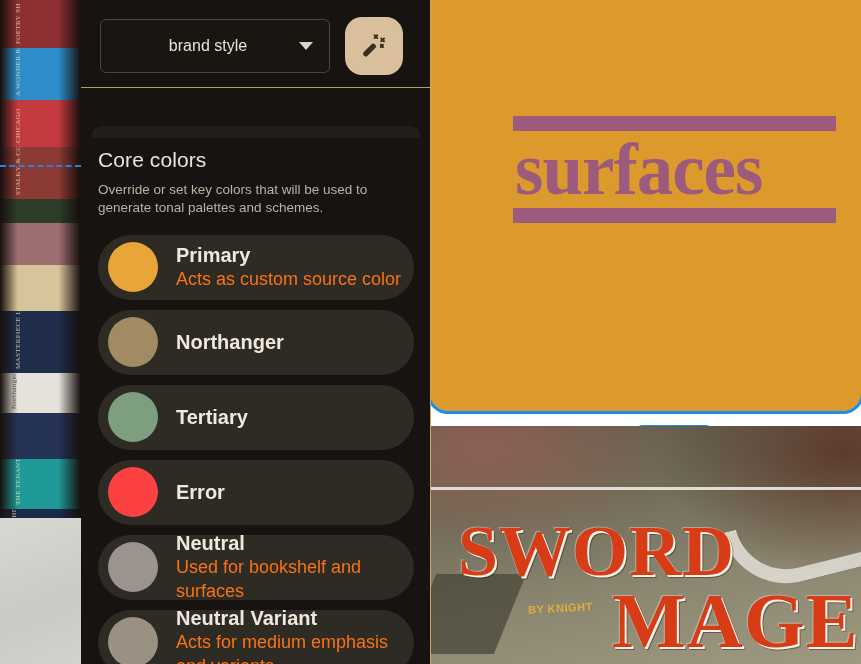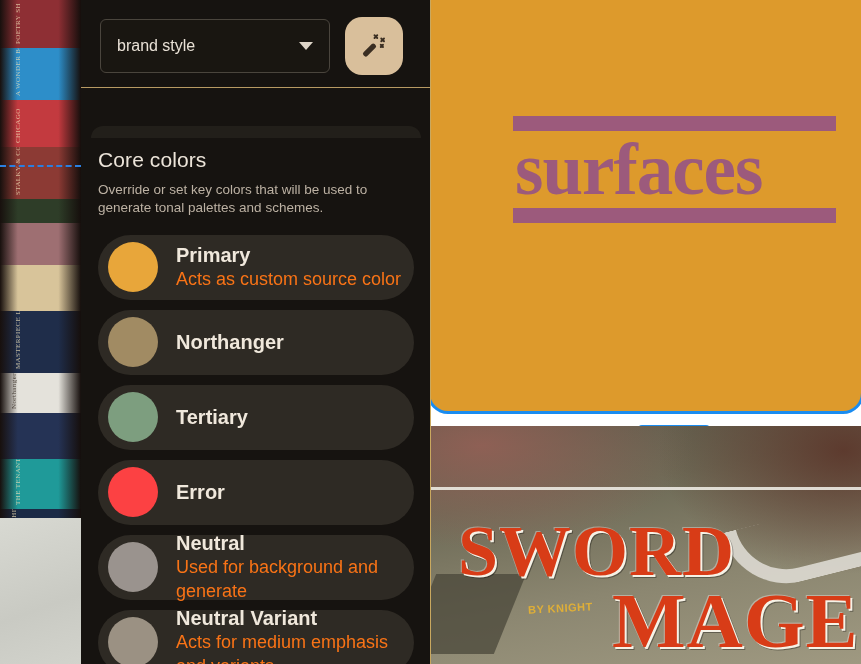--- a/index.html
+++ b/index.html
@@ -65,21 +65,21 @@
 
   
   #panel { position:absolute; left:81px; top:0; width:350px; height:664px;
            background:#161310; overflow:hidden;
            border-right:1px solid #c9a85f; }
 
   #panel-top { position:relative; height:88px; background:#161310;
                border-bottom:1px solid #b79a63; }
 
   #style-row { position:absolute; left:19px; top:17px; display:flex;
-               align-items:center; gap:15px; }
+               align-items:center; gap:15px;text-align:center; }
   #style-select { width:230px; height:54px; border:1px solid #4a453d;
                   border-radius:6px; background:#191611; display:flex;
                   align-items:center; padding:0 16px; }
   #style-label { flex:1; color:#e9e1d6; font-size:16px; }
   #style-caret { width:0; height:0; border-left:7px solid transparent;
                  border-right:7px solid transparent; border-top:8px solid #ded5c8; }
   #magic-btn { width:58px; height:58px; border-radius:17px; background:#d9bf9b;
                display:flex; align-items:center; justify-content:center; }
 
   #panel-scroll { position:absolute; left:0; top:89px; width:350px; height:575px;
@@ -231,21 +231,21 @@
             <div class="color-card">
               <div class="swatch" style="background: rgb(252, 65, 67);"></div>
               <div class="card-txt">
                 <div class="card-title">Error</div>
               </div>
             </div>
             <div class="color-card">
               <div class="swatch" style="background: rgb(154, 147, 142);"></div>
               <div class="card-txt">
                 <div class="card-title">Neutral</div>
-                <div class="card-sub">Used for background and generate</div>
+                <div class="card-sub">Used for bookshelf and surfaces</div>
               </div>
             </div>
             <div class="color-card">
               <div class="swatch" style="background: rgb(155, 145, 131);"></div>
               <div class="card-txt">
                 <div class="card-title">Neutral Variant</div>
                 <div class="card-sub">Acts for medium emphasis and variants</div>
               </div>
             </div>
           </div>

